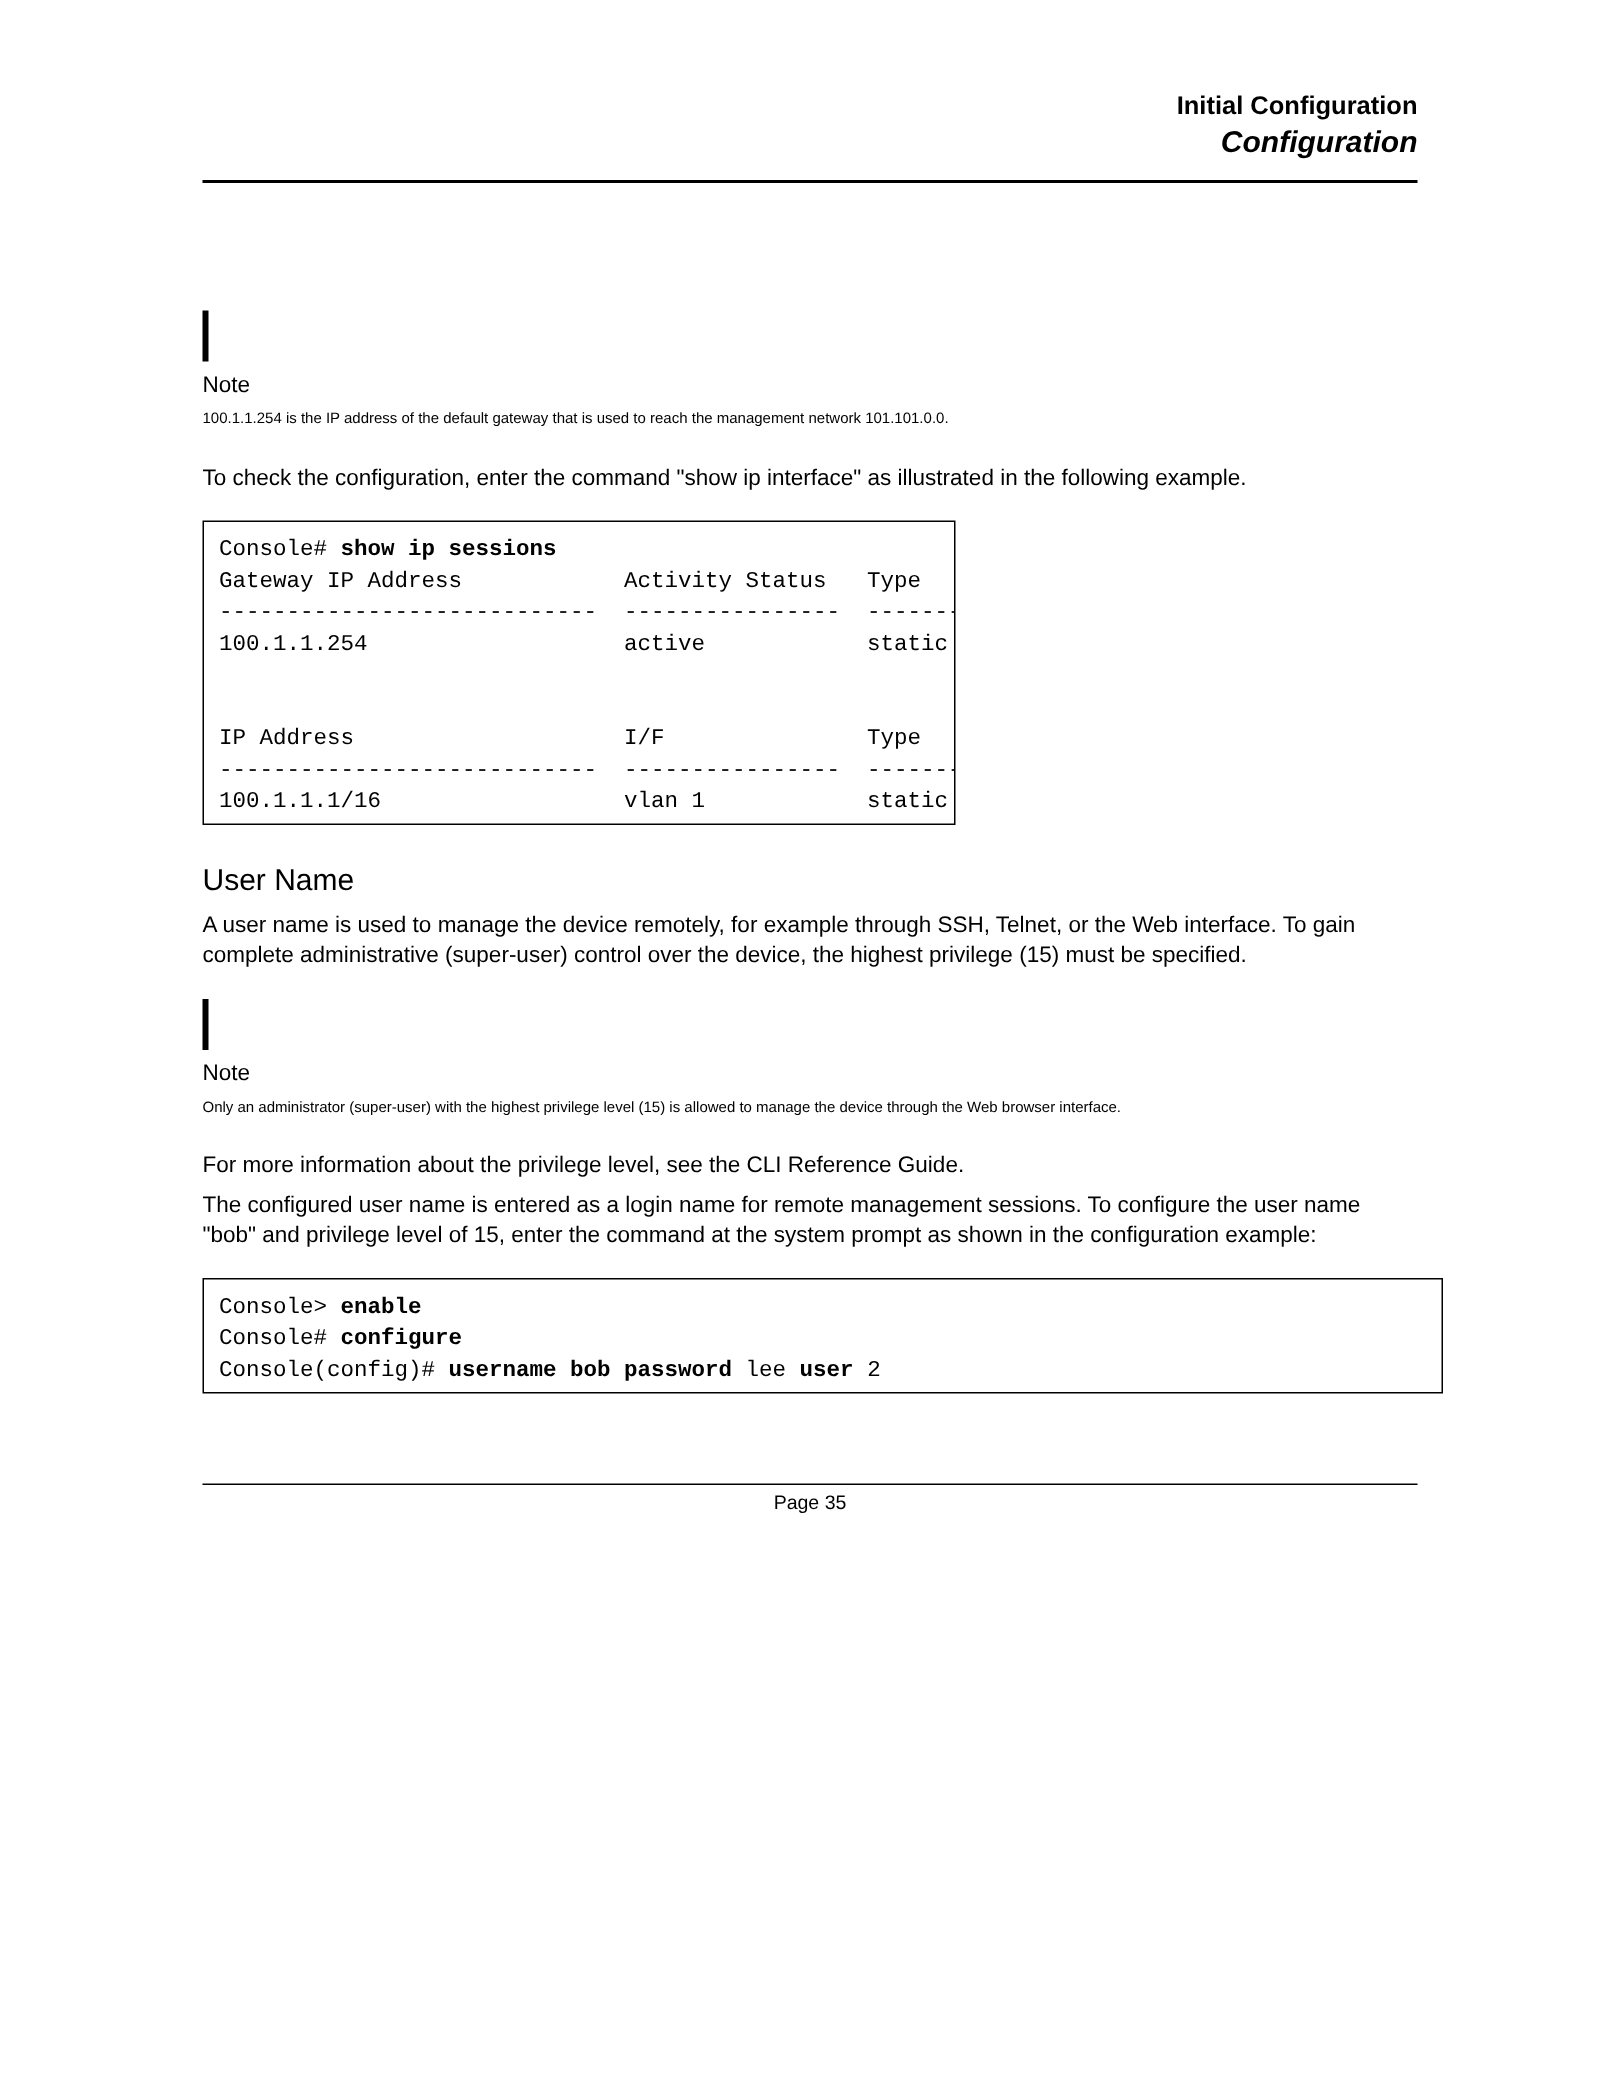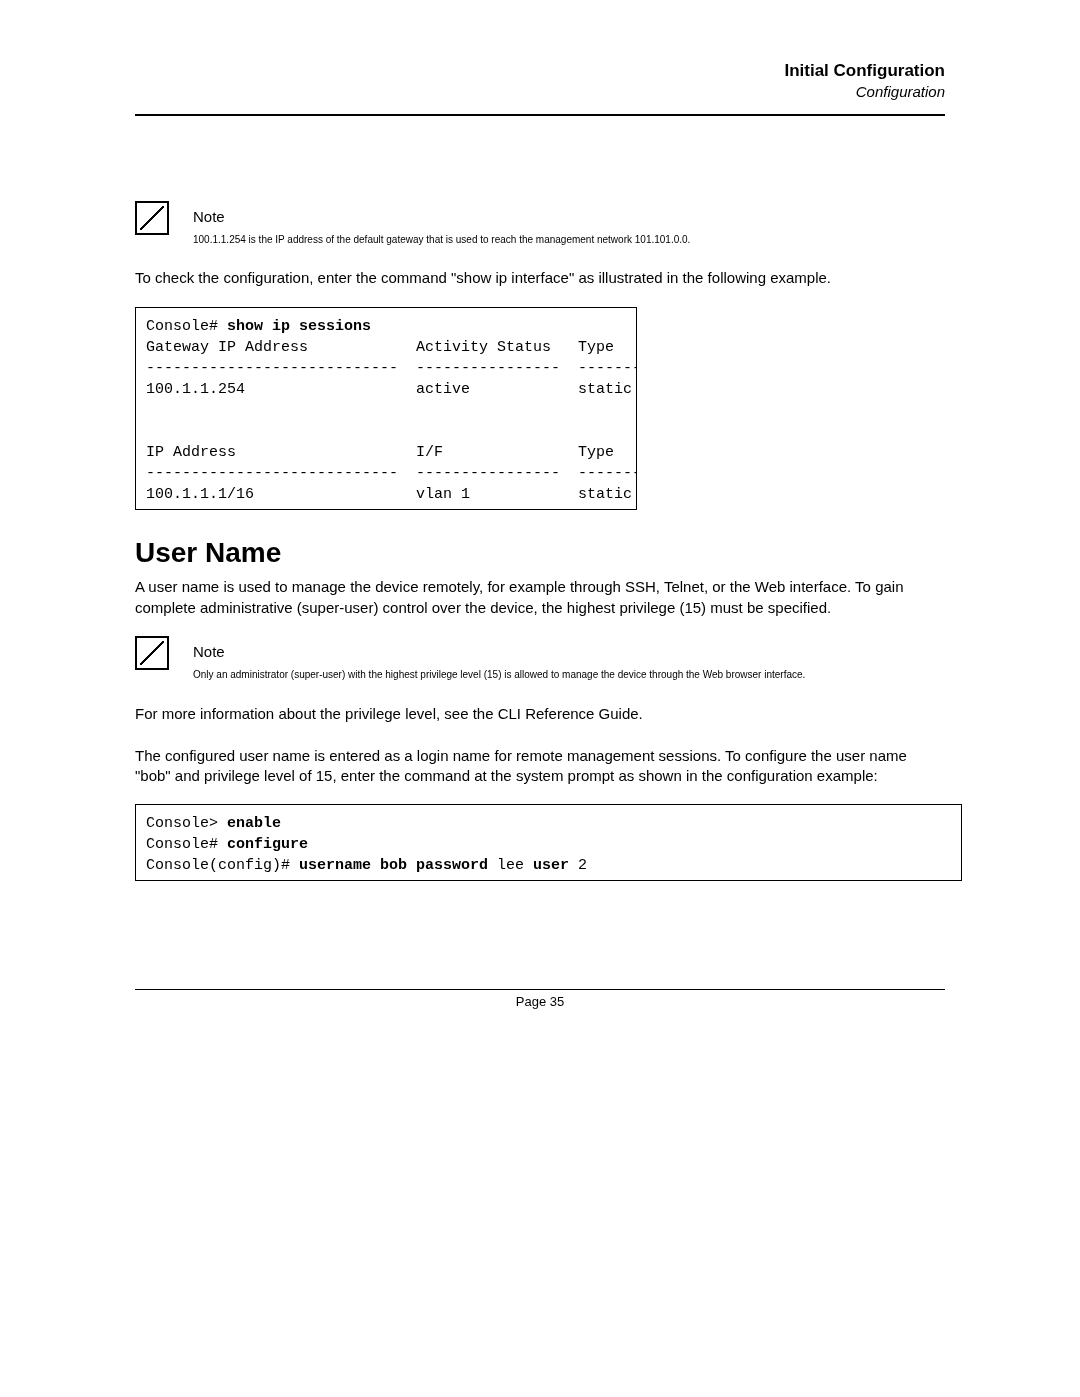--- a/index.html
+++ b/index.html
@@ -21,38 +21,39 @@
     text-align: right;
     margin-bottom: 12px;
   }
   .header-title {
     font-weight: bold;
     font-size: 17px;
     line-height: 1.3;
   }
   .header-sub {
     font-style: italic;
-    font-weight: normal;
-    font-size: 15px;
+    font-weight: bold;
+    font-size: 20px;
     line-height: 1.3;
   }
   .header-rule {
     border: none;
     border-top: 2px solid #000;
     margin: 6px 0 0 0;
   }
   .body {
     padding-top: 85px;
     font-size: 15px;
     line-height: 1.35;
   }
   .note-block {
     display: flex;
     align-items: flex-start;
     margin: 0 0 22px 0;
+    flex-direction: column;
   }
   .note-icon {
     flex: 0 0 34px;
     height: 34px;
     border: 2px solid #000;
     box-sizing: border-box;
     position: relative;
     margin-right: 24px;
   }
   .note-icon::before {
@@ -88,22 +89,22 @@
     overflow: hidden;
   }
   .term1 {
     width: 480px;
   }
   .term2 {
     width: 805px;
   }
   .bold { font-weight: bold; }
   h2.section {
-    font-size: 28px;
-    font-weight: bold;
+    font-size: 20px;
+    font-weight: normal;
     margin: 0 0 6px 0;
   }
   .footer-rule {
     position: absolute;
     left: 135px;
     right: 135px;
     bottom: 75px;
     border: none;
     border-top: 1px solid #000;
   }
@@ -154,21 +155,21 @@
     <p class="para">A user name is used to manage the device remotely, for example through SSH, Telnet, or the Web interface. To gain complete administrative (super-user) control over the device, the highest privilege (15) must be specified.</p>
 
     <div class="note-block">
       <div class="note-icon"></div>
       <div class="note-text">
         <div class="note-label">Note</div>
         <div class="note-body">Only an administrator (super-user) with the highest privilege level (15) is allowed to manage the device through the Web browser interface.</div>
       </div>
     </div>
 
-    <p class="para" style="margin-bottom:22px">For more information about the privilege level, see the CLI Reference Guide.</p>
+    <p class="para" style="margin-bottom:6px">For more information about the privilege level, see the CLI Reference Guide.</p>
 
     <p class="para">The configured user name is entered as a login name for remote management sessions. To configure the user name "bob" and privilege level of 15, enter the command at the system prompt as shown in the configuration example:</p>
 
     <div class="term term2"><span>Console&gt; </span><span class="bold">enable</span>
 <span>Console# </span><span class="bold">configure</span>
 <span>Console(config)# </span><span class="bold">username bob password</span><span> lee </span><span class="bold">user</span><span> 2</span></div>
 
   </div>
 
   <hr class="footer-rule">

